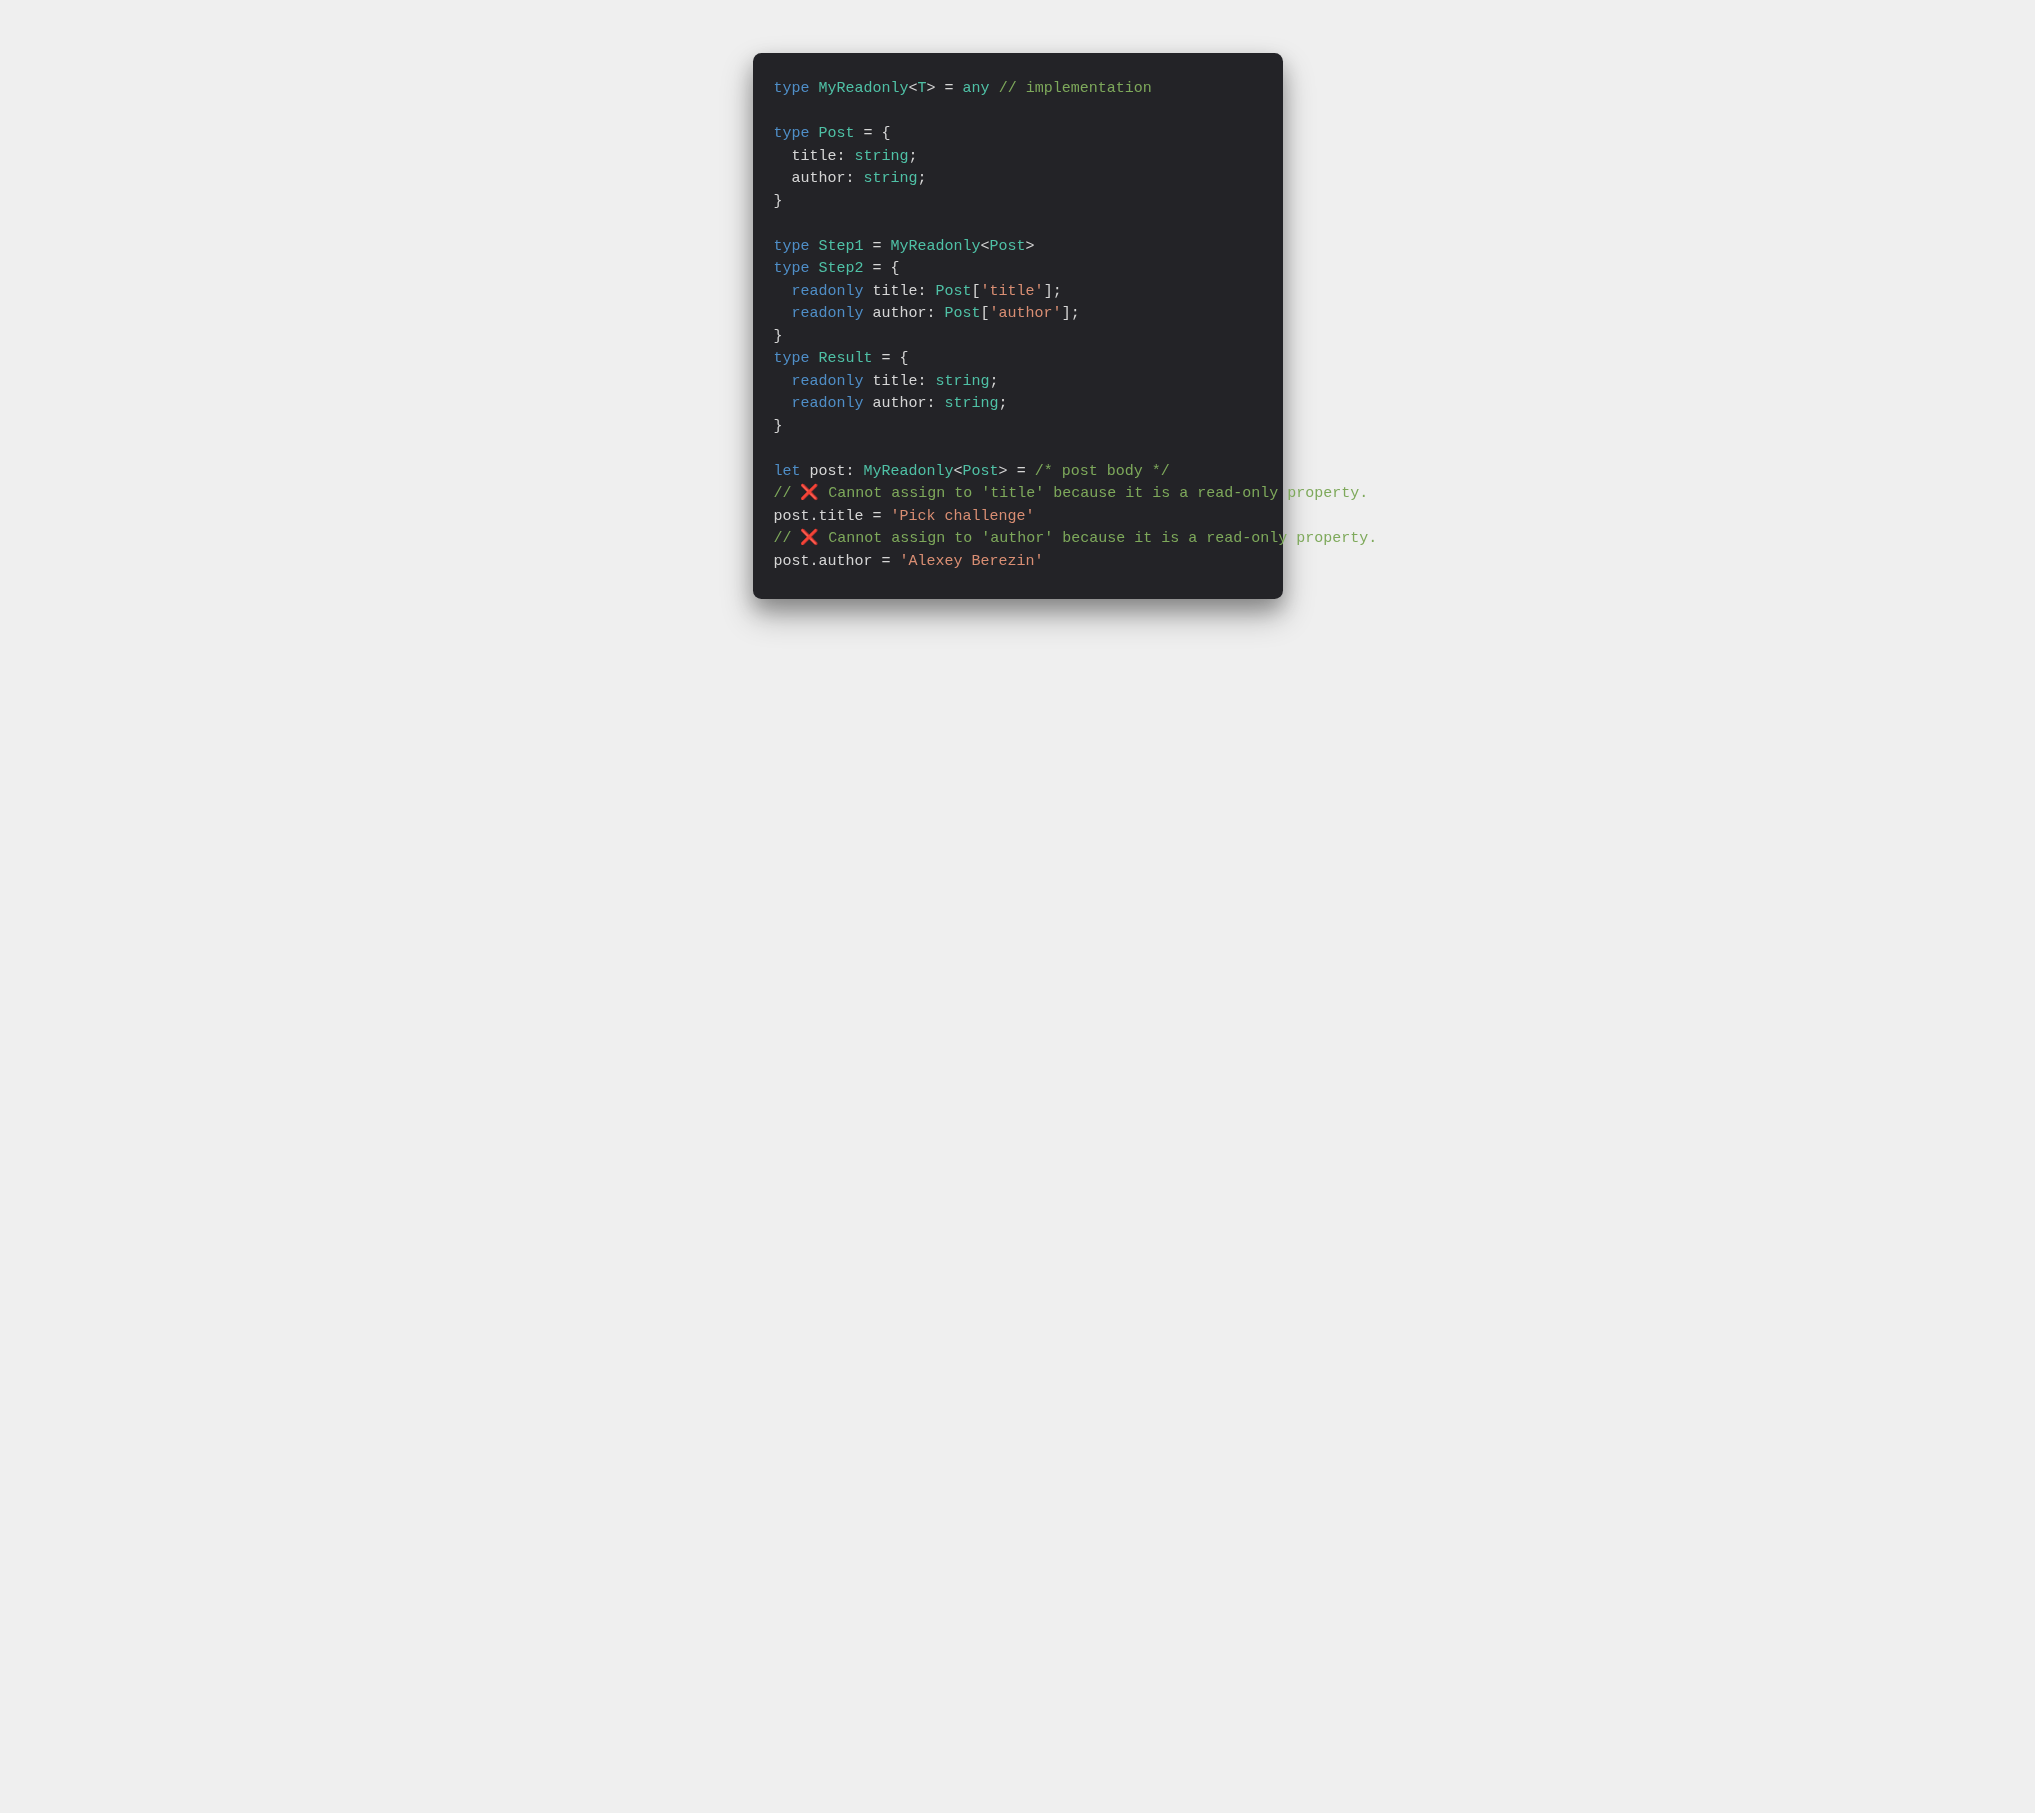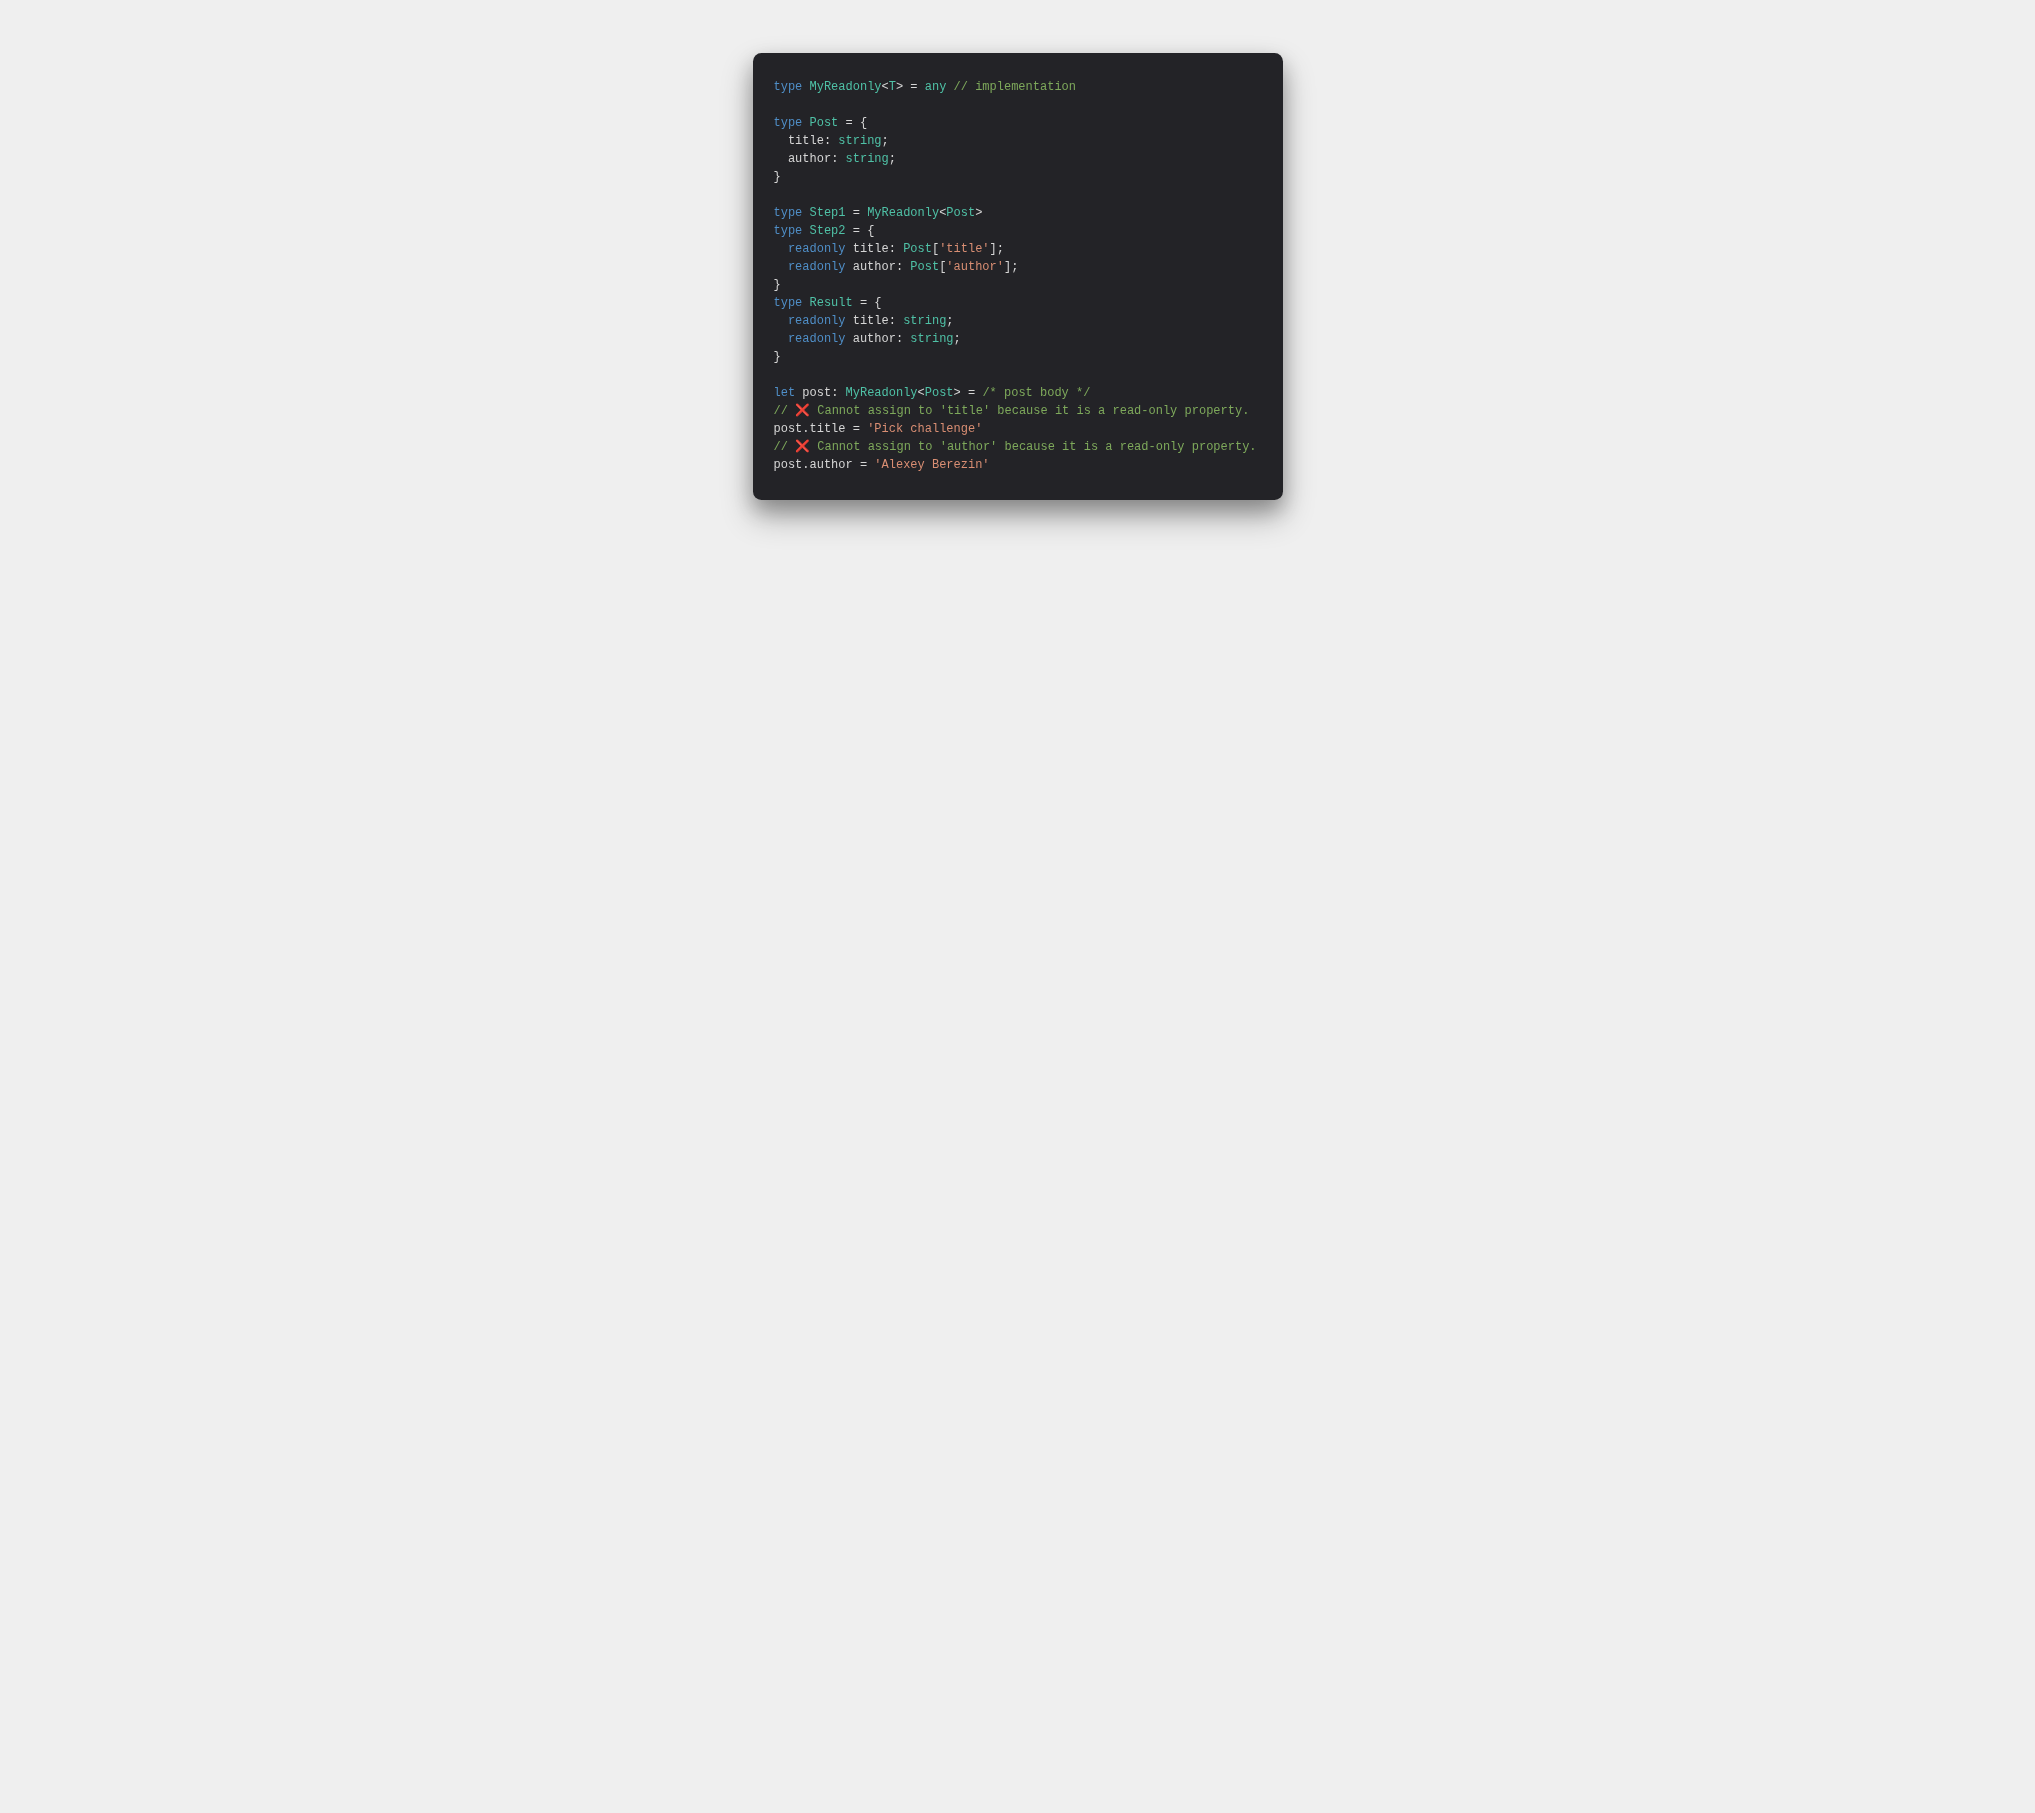--- a/index.html
+++ b/index.html
@@ -25,21 +25,21 @@
       0 9.5px 19px rgba(0,0,0,0.22);
     padding: 25.4px 21px 25.4px 21px;
     width: 100%;
     max-width: 530px;
     box-sizing: border-box;
   }
   pre.code {
     margin: 0;
     white-space: pre;
     font-family: inherit;
-    font-size: 12px;
+    font-size: 15px;
     line-height: 1.50;
     color: #d6d6d6;
   }
   .tok-kw    { color: #4f8ec7; }   
   .tok-type  { color: #4fc1a6; }   
   .tok-ident { color: #d6d6d6; }   
   .tok-punc  { color: #d6d6d6; }   
   .tok-str   { color: #d98e73; }   
   .tok-com   { color: #7ea95b; }   
   .cross     { color: #ff3b30; font-weight: 600; }

